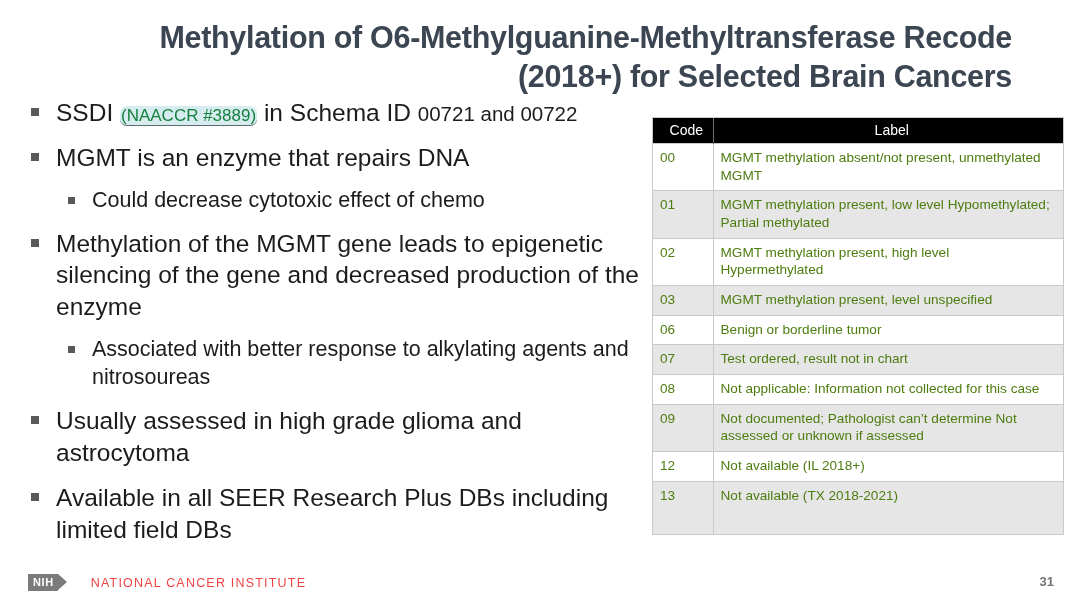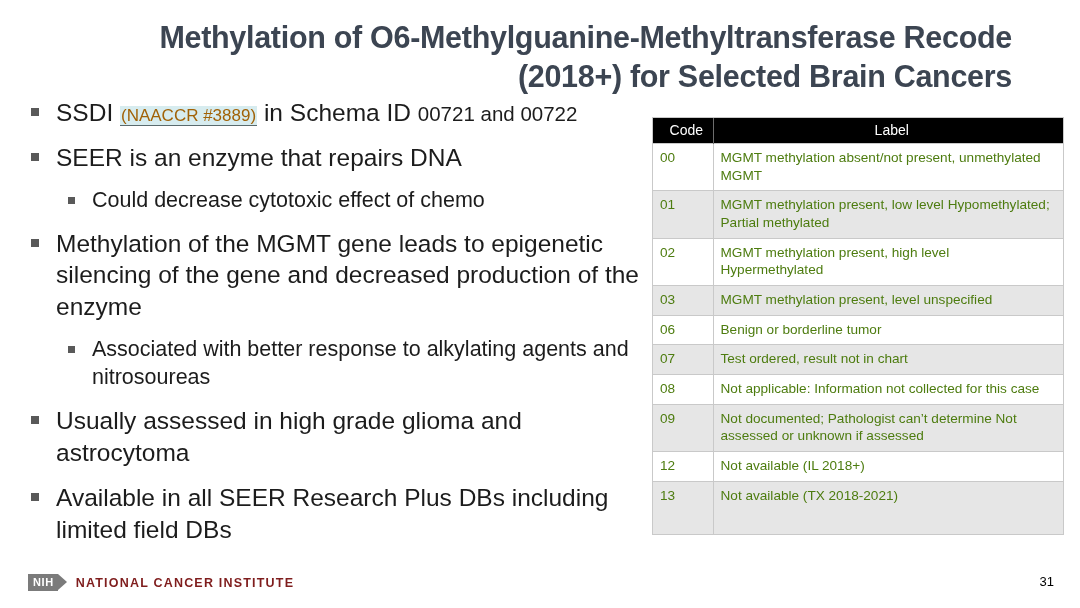--- a/index.html
+++ b/index.html
@@ -58,25 +58,26 @@
     position: absolute;
     width: 8px;
     height: 8px;
     background: #595959;
   }
   .lvl1 > .marker { left: 3px;  top: 11px; }
   .lvl2 > .marker { left: 40px; top: 10px; width: 7px; height: 7px; }
 
   .link {
     font-size: 17px;
-    color: #a16207;
+    color: #15803d;
     background: #d7ecef;
     border-bottom: 1px solid #5a6a6d;
     padding: 0 1px;
     cursor: pointer;
+    border-radius: 7px;
   }
   .smalltext { font-size: 20.5px; }
 
   
   #code-table {
     position: absolute;
     left: 653px;
     top: 118px;
     width: 410px;
     border-collapse: collapse;
@@ -134,50 +135,50 @@
     display: flex;
     align-items: center;
   }
   .nih-chevron {
     width: 0; height: 0;
     border-top: 8.5px solid transparent;
     border-bottom: 8.5px solid transparent;
     border-left: 9px solid #7b7b7b;
   }
   .nci-text {
-    margin-left: 9px;
+    margin-left: 24px;
     font-size: 12.5px;
-    font-weight: bold;
+    font-weight: normal;
     letter-spacing: 1.2px;
-    color: #7f1d1d;
+    color: #ef4444;
   }
   #page-number {
     position: absolute;
     right: 26px;
     top: 574px;
     font-size: 13px;
-    font-weight: normal;
-    color: #000000;
+    font-weight: bold;
+    color: #737373;
   }
 </style>
 </head>
 <body>
 
 <div id="slide-title">Methylation of O6-Methylguanine-Methyltransferase Recode (2018+) for Selected Brain Cancers</div>
 
 <div id="bullets">
 
   <div class="bullet lvl1">
     <span class="marker"></span>
     <span>SSDI </span><span class="link">(NAACCR #3889)</span><span> in Schema ID </span><span class="smalltext">00721 and 00722</span>
   </div>
 
   <div class="bullet lvl1">
     <span class="marker"></span>
-    <span>SEER is an enzyme that  repairs DNA</span>
+    <span>MGMT is an enzyme that  repairs DNA</span>
   </div>
 
   <div class="bullet lvl2">
     <span class="marker"></span>
     <span>Could decrease cytotoxic effect of chemo</span>
   </div>
 
   <div class="bullet lvl1">
     <span class="marker"></span>
     <span>Methylation of the MGMT gene leads to epigenetic silencing of the gene and  decreased production of the enzyme</span>

